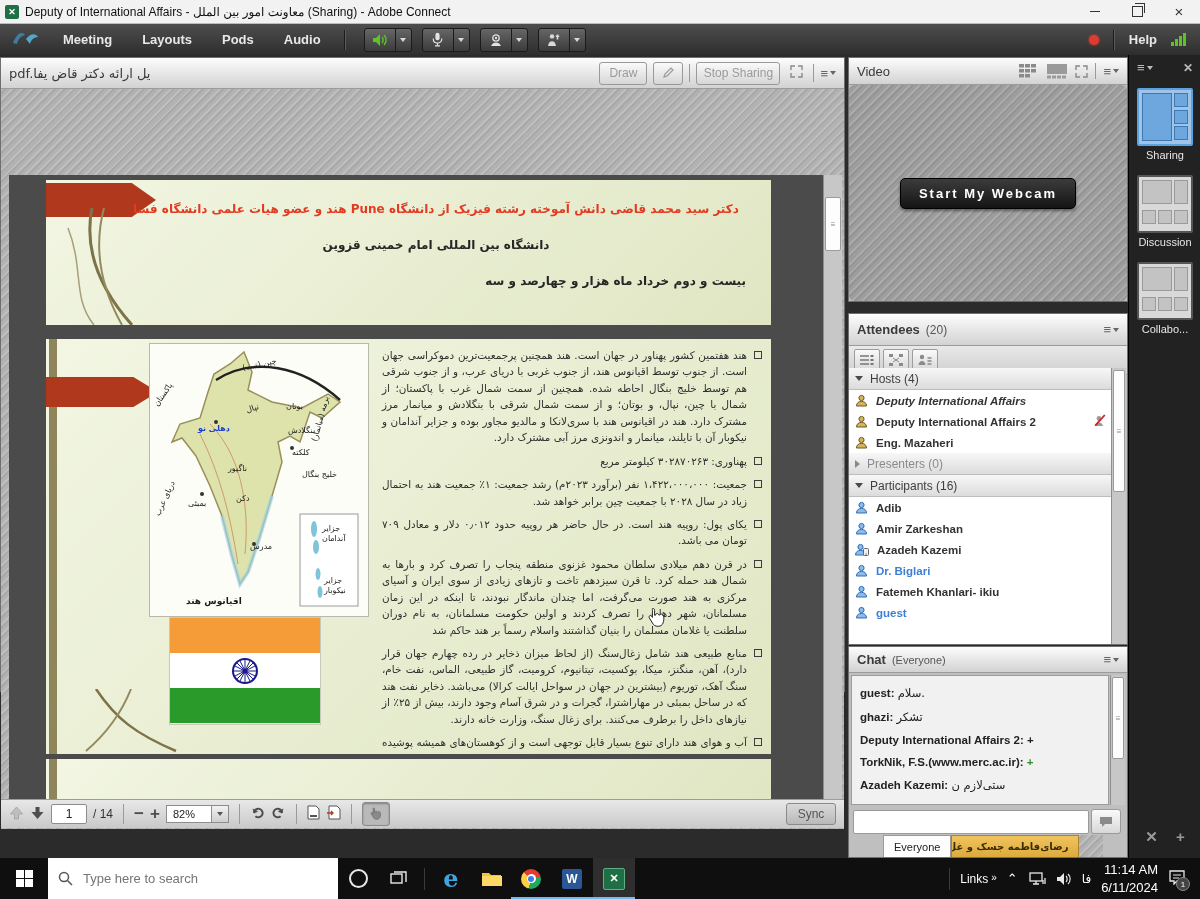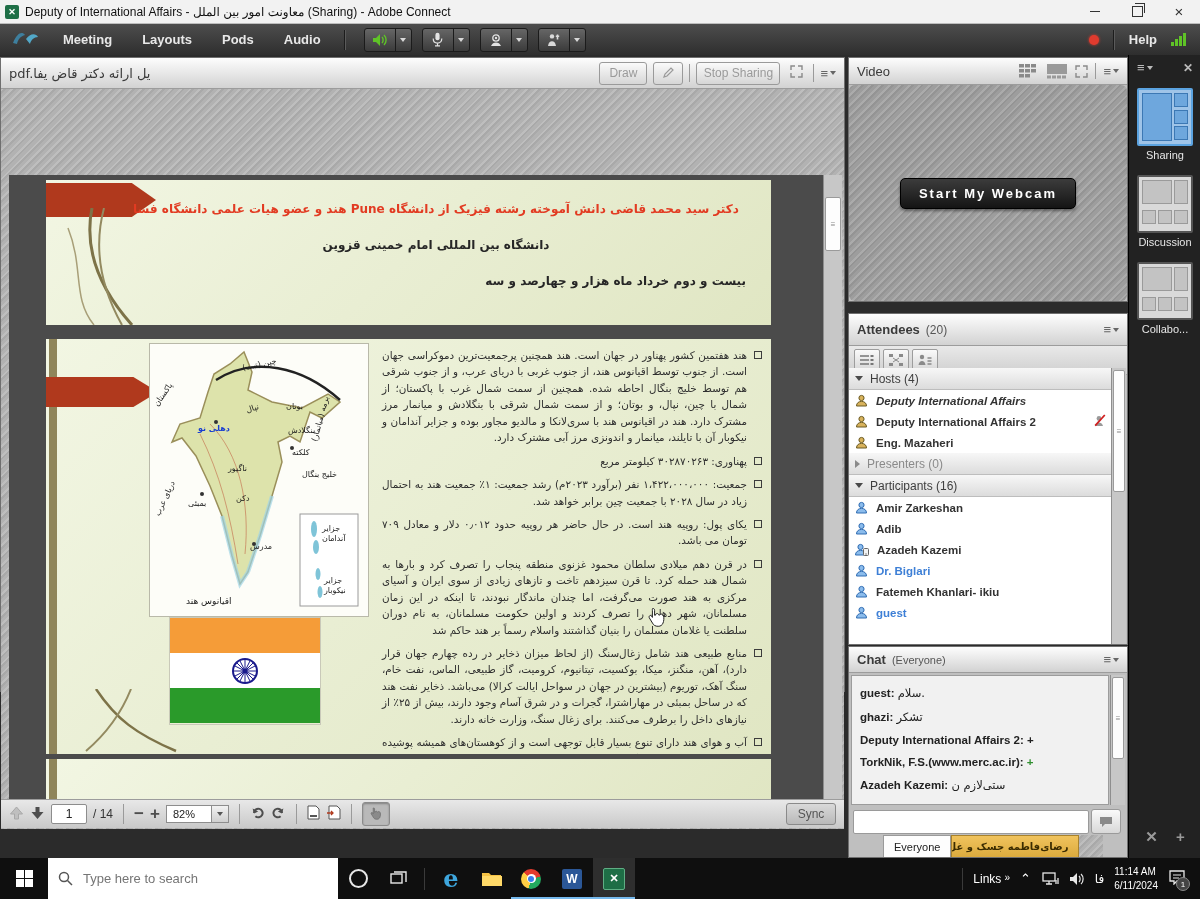--- a/index.html
+++ b/index.html
@@ -94,21 +94,21 @@
   .thumb-label{color:#e6e6e6;font-size:11px;text-align:center;margin-top:3px;}
   
   .taskbar{left:0;top:858px;width:1200px;height:41px;background:#0f0f0f;display:flex;align-items:center;color:#fff;}
   .tb-item{height:41px;display:flex;align-items:center;justify-content:center;}
   .tb-underline{box-shadow:inset 0 -2px 0 #76b9ed;}
   .winlogo{display:grid;grid-template-columns:8px 8px;grid-gap:1px;}
   .winlogo i{display:block;width:8px;height:8px;background:#fff;}
   .searchbox{width:290px;height:41px;background:#fff;display:flex;align-items:center;gap:8px;padding:0 10px;box-sizing:border-box;}
   .searchbox input{border:none;outline:none;font-size:13px;color:#444;width:220px;font-family:"Liberation Sans",sans-serif;background:transparent;}
   .tray{margin-left:auto;display:flex;align-items:center;gap:10px;padding-right:6px;font-size:12px;}
-  .clock{font-size:10px;line-height:1.35;}
+  .clock{text-align:right;font-size:13px;line-height:1.35;}
   .badge{position:absolute;right:-4px;bottom:-3px;width:12px;height:12px;border-radius:50%;background:#444;border:1px solid #888;
          color:#fff;font-size:8px;display:flex;align-items:center;justify-content:center;}
 </style>
 </head>
 <body>
 
 <div class="screen">
 
   <div class="abs titlebar">
     <span class="appico">✕</span>
@@ -271,21 +271,21 @@
             <span class="maplabel" style="left:142px;top:104px;">کلکته</span>
             <span class="maplabel" style="left:152px;top:126px;width:40px;white-space:normal;line-height:1.3;">خلیج بنگال</span>
             <span class="maplabel" style="left:48px;top:80px;color:#1a3fd0;font-weight:bold;">دهلی نو</span>
             <span class="maplabel" style="left:78px;top:120px;">ناگپور</span>
             <span class="maplabel" style="left:38px;top:155px;">بمبئی</span>
             <span class="maplabel" style="left:86px;top:150px;letter-spacing:2px;">دکن</span>
             <span class="maplabel" style="left:100px;top:198px;">مدرس</span>
             <span class="maplabel" style="left:-4px;top:150px;transform:rotate(-65deg);letter-spacing:2px;">دریای عرب</span>
             <span class="maplabel" style="left:172px;top:180px;width:34px;white-space:normal;line-height:1.3;">جزایر آندامان</span>
             <span class="maplabel" style="left:174px;top:232px;width:34px;white-space:normal;line-height:1.3;">جزایر نیکوبار</span>
-            <span class="maplabel" style="left:36px;top:252px;font-weight:normal;letter-spacing:3px;font-size:9px;">اقیانوس هند</span>
+            <span class="maplabel" style="left:36px;top:252px;font-weight:bold;letter-spacing:3px;font-size:9px;">اقیانوس هند</span>
           </div>
 
           <div class="abs" style="left:336px;top:8px;width:380px;">
             <div class="bullet">
                 <span class="sq"></span>
                 <p class="slide-rtl">هند هفتمین کشور پهناور در جهان است. هند همچنین پرجمعیت‌ترین دموکراسی جهان است. از جنوب توسط اقیانوس هند، از جنوب غربی با دریای عرب، و از جنوب شرقی هم توسط خلیج بنگال احاطه شده. همچنین از سمت شمال غرب با پاکستان؛ از شمال با چین، نپال، و بوتان؛ و از سمت شمال شرقی با بنگلادش و میانمار مرز مشترک دارد. هند در اقیانوس هند با سری‌لانکا و مالدیو مجاور بوده و جزایر آندامان و نیکوبار آن با تایلند، میانمار و اندونزی مرز آبی مشترک دارد.</p>
               </div>
             <div class="bullet">
                 <span class="sq"></span>
                 <p class="slide-rtl">پهناوری: ۳۰۲۸۷۰۲۶۳ کیلومتر مربع</p>
@@ -524,28 +524,28 @@
         </div>
       <div class="sectrow">
           <span class="tri-down"></span>
           <span>Participants (16)</span>
         </div>
       <div class="userrow">
         <svg width="13" height="13" viewBox="0 0 13 13">
             <circle cx="6.5" cy="4" r="2.6" fill="#8bbcec" stroke="#2f6cb3"></circle>
             <path d="M1.5 12c0-3 2.2-4.6 5-4.6s5 1.6 5 4.6z" fill="#8bbcec" stroke="#2f6cb3"></path>
           </svg>
-        <span>Amir Zarkeshan</span>
+        <span>Adib</span>
       </div>
       <div class="userrow">
         <svg width="13" height="13" viewBox="0 0 13 13">
             <circle cx="6.5" cy="4" r="2.6" fill="#8bbcec" stroke="#2f6cb3"></circle>
             <path d="M1.5 12c0-3 2.2-4.6 5-4.6s5 1.6 5 4.6z" fill="#8bbcec" stroke="#2f6cb3"></path>
           </svg>
-        <span>Adib</span>
+        <span>Amir Zarkeshan</span>
       </div>
       <div class="userrow">
         <svg width="14" height="13" viewBox="0 0 14 13">
             <circle cx="5.5" cy="4" r="2.6" fill="#8bbcec" stroke="#2f6cb3"></circle>
             <path d="M0.5 12c0-3 2.2-4.6 5-4.6s5 1.6 5 4.6z" fill="#8bbcec" stroke="#2f6cb3"></path>
             <rect x="8.5" y="5.5" width="5" height="7" rx="1" fill="#f2f2f2" stroke="#666"></rect>
             <circle cx="11" cy="11" r=".7" fill="#666"></circle>
           </svg>
         <span>Azadeh Kazemi</span>
       </div>

